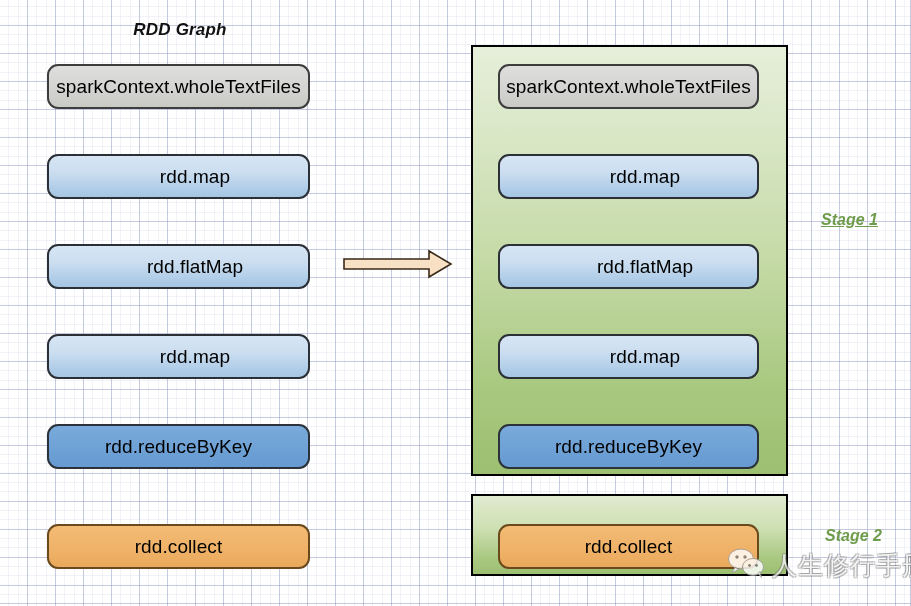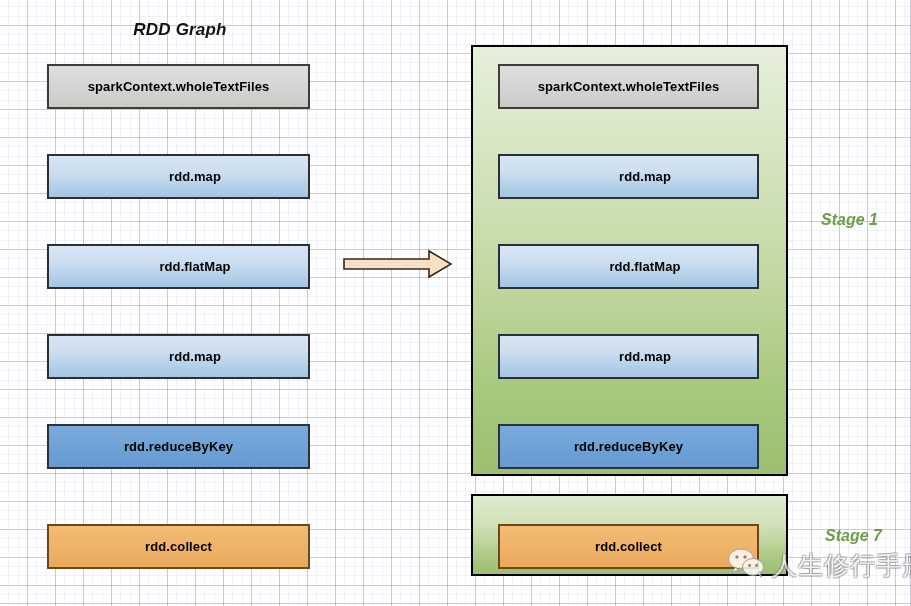--- a/index.html
+++ b/index.html
@@ -56,33 +56,33 @@
 
   
   .stage-label {
     position: absolute;
     font-size: 16px;
     font-weight: bold;
     font-style: italic;
     color: #6e9c4b;
     white-space: nowrap;
   }
-  #stage1-label { left: 821px; top: 211px; }
+  #stage1-label { left: 821px; top: 211px; text-decoration: underline; }
   #stage2-label { left: 825px; top: 527px; }
 
   
   .node {
     position: absolute;
     box-sizing: border-box;
     display: flex;
     align-items: center;
     justify-content: center;
-    border-radius: 0;
-    font-size: 13px;
-    font-weight: bold;
+    border-radius: 11px;
+    font-size: 19px;
+    font-weight: normal;
     color: #000000;
     white-space: nowrap;
     letter-spacing: 0.1px;
   }
   .node-gray {
     background: linear-gradient(to bottom, #dededc 0%, #d4d4d2 55%, #c9c9c6 100%);
     border: 2.5px solid #3d3d3d;
   }
   .node-lightblue {
     background: linear-gradient(to bottom, #d7e5f4 0%, #cbdef0 40%, #b0cde8 80%, #a6c6e3 100%);
@@ -170,21 +170,21 @@
   <div class="node node-lightblue col-right" style="top:334px;">rdd.map</div>
 
   <div class="node node-blue col-right" style="top:424px;">rdd.reduceByKey</div>
 
   <div class="stage-label" id="stage1-label">Stage 1</div>
 
   <div class="stage-box" id="stage2-box"></div>
 
   <div class="node node-orange col-right" style="top:524px;">rdd.collect</div>
 
-  <div class="stage-label" id="stage2-label">Stage 7</div>
+  <div class="stage-label" id="stage2-label">Stage 2</div>
 
   <div id="watermark">
     <span>
       <svg width="40" height="30" viewBox="0 0 40 30">
         <g fill="#ffffff" stroke="#9a9a9a" stroke-width="1">
           <ellipse cx="14" cy="11" rx="12.5" ry="10"></ellipse>
           <path d="M8 19 L5 25 L11.5 21.5 Z"></path>
         </g>
         <circle cx="10" cy="9" r="1.7" fill="#7a7a7a"></circle>
         <circle cx="18" cy="9" r="1.7" fill="#7a7a7a"></circle>

